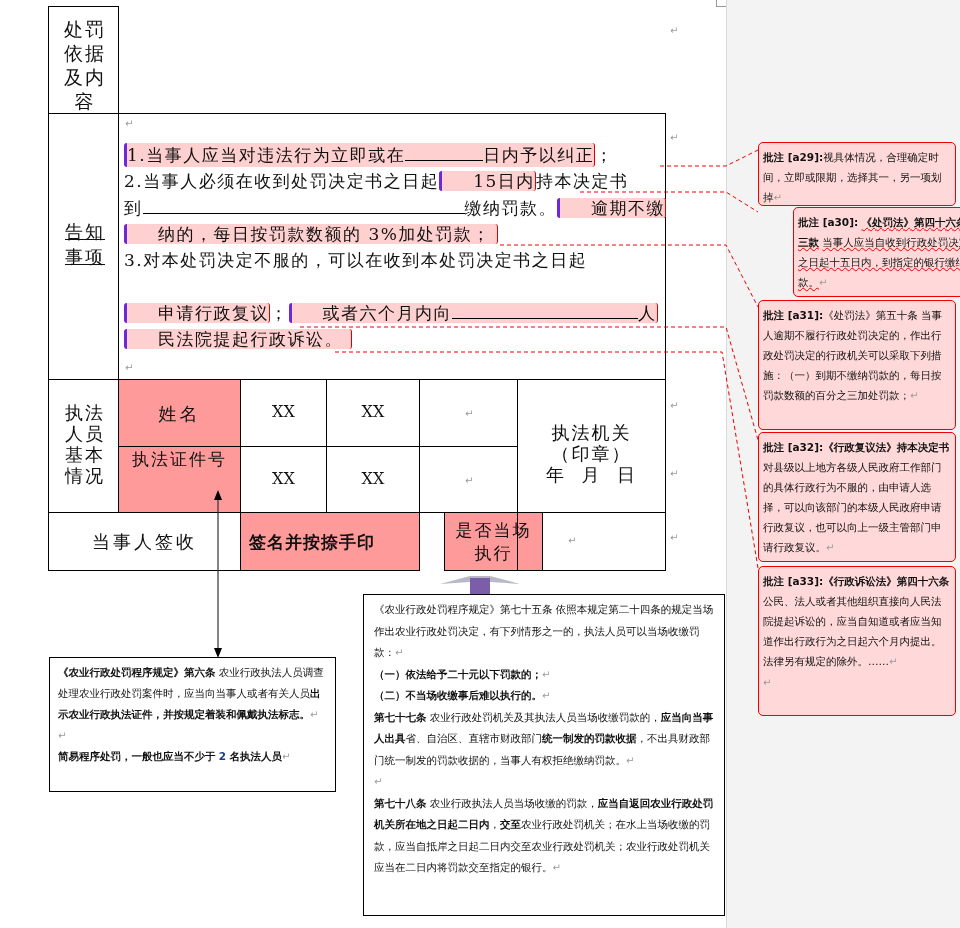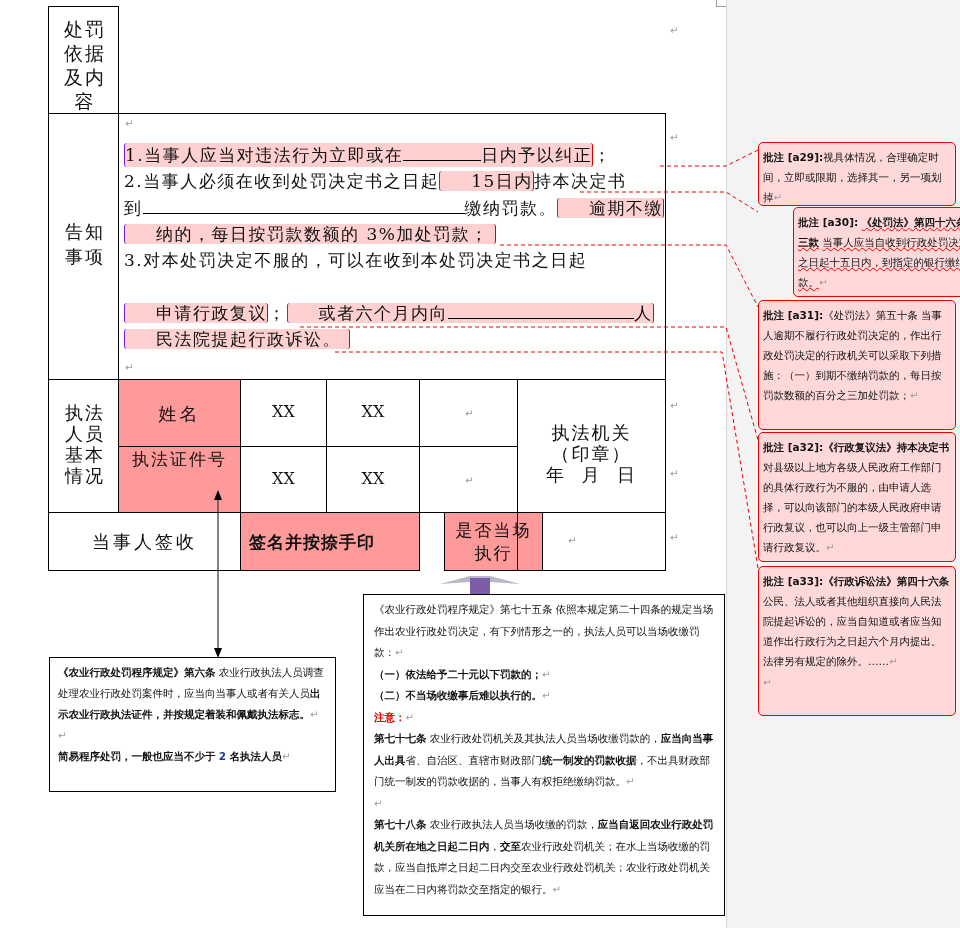--- a/index.html
+++ b/index.html
@@ -5,21 +5,21 @@
   html,body{margin:0;padding:0;}
   body{width:960px;height:928px;position:relative;overflow:hidden;background:#fff;font-family:"DejaVu Serif","Liberation Serif",serif;color:#111;}
   .page{position:absolute;left:0;top:0;width:726px;height:928px;background:#fff;}
   .margin-pane{position:absolute;left:726px;top:0;width:234px;height:928px;background:#f3f3f3;border-left:1px solid #d9d9d9;}
   .corner-mark{position:absolute;left:716px;top:0;width:9px;height:6px;border-left:1px solid #999;border-bottom:1px solid #999;}
   .pm{color:#999;font-size:10px;font-family:"DejaVu Sans",sans-serif;}
   .cell{position:absolute;box-sizing:border-box;border:1px solid #000;}
   .label-v{font-size:18px;line-height:22px;text-align:center;letter-spacing:2px;}
   .hl{background:#ffd0d0;padding-left:31px;}
   .hl-strong{background:#ff9a9a;}
-  .rev{border-left:1px solid #6d28d9;border-right:1px solid #d00;border-radius:3px;}
+  .rev{border-left:3px solid #6d28d9;border-right:1px solid #d00;border-radius:3px;}
   .u{display:inline-block;border-bottom:1px solid #000;height:16px;vertical-align:baseline;}
   .line{font-size:17px;line-height:28px;letter-spacing:1.5px;white-space:nowrap;position:absolute;left:75px;}
 
   
   .cmt{position:absolute;left:758px;width:198px;background:#ffd9d9;border:1.5px solid #e00;border-radius:5px;box-sizing:border-box;padding:4px 4px 2px 4px;font-family:"DejaVu Sans",sans-serif;font-size:10.5px;line-height:20px;color:#111;}
   .cmt b{font-weight:bold;}
   .wavy{text-decoration:underline wavy #e00;text-decoration-thickness:1px;}
   .textbox{position:absolute;border:1px solid #000;background:#fff;box-sizing:border-box;font-family:"DejaVu Sans",sans-serif;font-size:10.5px;line-height:21px;padding:4px 8px;color:#111;}
   .textbox b{font-weight:bold;}
 </style>
@@ -31,21 +31,21 @@
   <div class="cell" style="left:48px;top:6px;width:71px;height:108px;">
     <div class="label-v" style="position:absolute;left:4px;top:10px;width:64px;font-size:19px;line-height:24px;">
       <div>处罚</div>
       <div>依据</div>
       <div>及内</div>
       <div>容</div>
     </div>
   </div>
 
   <div class="cell" style="left:48px;top:113px;width:71px;height:267px;">
-    <div class="label-v" style="position:absolute;left:4px;top:105px;width:64px;font-size:18px;line-height:25px;">
+    <div class="label-v" style="position:absolute;left:4px;top:105px;width:64px;font-size:18px;line-height:25px;text-decoration:underline;">
       <div>告知</div>
       <div>事项</div>
     </div>
   </div>
   <div class="cell" style="left:118px;top:113px;width:548px;height:267px;">
     <span class="pm" style="position:absolute;left:6px;top:4px;">↵</span>
 
     <div class="line" style="left:5px;top:27px;">
       <span class="hl rev" style="padding:2px 0;"><span>1.当事人应当对违法行为立即或在</span><span class="u" style="width:78px;"></span><span>日内予以纠正</span></span><span>；</span>
     </div>
@@ -153,21 +153,20 @@
   <div class="textbox" style="left:49px;top:657px;width:287px;height:135px;">
     <div><b>《农业行政处罚程序规定》第六条</b> <span>农业行政执法人员调查处理农业行政处罚案件时，应当向当事人或者有关人员</span><b>出示农业行政执法证件，并按规定着装和佩戴执法标志。</b><span class="pm">↵</span></div>
     <div><span class="pm">↵</span></div>
     <div><b>简易程序处罚，一般也应当不少于</b> <b style="color:#1a3a8a;">2</b> <b>名执法人员</b><span class="pm">↵</span></div>
   </div>
 
   <div class="textbox" style="left:363px;top:594px;width:362px;height:322px;padding:4px 10px;line-height:21.5px;">
     <div><span>《农业行政处罚程序规定》第七十五条  依照本规定第二十四条的规定当场作出农业行政处罚决定，有下列情形之一的，执法人员可以当场收缴罚款：</span><span class="pm">↵</span></div>
     <div><b>（一）依法给予二十元以下罚款的；</b><span class="pm">↵</span></div>
     <div><b>（二）不当场收缴事后难以执行的。</b><span class="pm">↵</span></div>
-    <div><b style="color:#e00000;">注意：</b><span class="pm">↵</span></div>
     <div><b>第七十七条</b>  <span>农业行政处罚机关及其执法人员当场收缴罚款的，</span><b>应当向当事人出具</b><span>省、自治区、直辖市财政部门</span><b>统一制发的罚款收据</b><span>，不出具财政部门统一制发的罚款收据的，当事人有权拒绝缴纳罚款。</span><span class="pm">↵</span></div>
     <div><span class="pm">↵</span></div>
     <div><b>第七十八条</b>  <span>农业行政执法人员当场收缴的罚款，</span><b>应当自返回农业行政处罚机关所在地之日起二日内</b><span>，</span><b>交至</b><span>农业行政处罚机关；在水上当场收缴的罚款，应当自抵岸之日起二日内交至农业行政处罚机关；农业行政处罚机关应当在二日内将罚款交至指定的银行。</span><span class="pm">↵</span></div>
   </div>
 
   <div class="corner-mark"></div>
 </div>
 
 <div class="margin-pane"></div>
 

